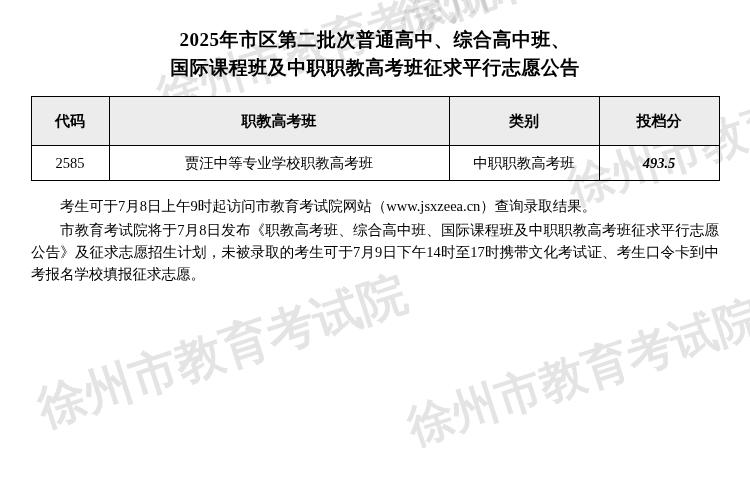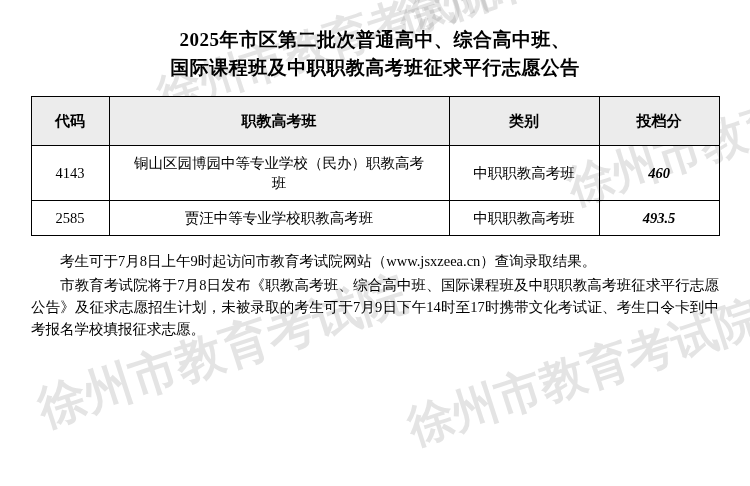--- a/index.html
+++ b/index.html
@@ -140,26 +140,20 @@
     <thead>
       <tr>
         <th>代码</th>
         <th>职教高考班</th>
         <th>类别</th>
         <th>投档分</th>
       </tr>
     </thead>
     <tbody>
       <tr>
-        <td class="code-cell">4143</td>
-        <td class="school-cell">铜山区园博园中等专业学校（民办）职教高考班</td>
-        <td>中职职教高考班</td>
-        <td class="score-cell">460</td>
-      </tr>
-      <tr>
         <td class="code-cell">2585</td>
         <td class="school-cell">贾汪中等专业学校职教高考班</td>
         <td>中职职教高考班</td>
         <td class="score-cell">493.5</td>
       </tr>
     </tbody>
   </table>
 
   <div class="notes">
     <p>考生可于7月8日上午9时起访问市教育考试院网站（www.jsxzeea.cn）查询录取结果。</p>

